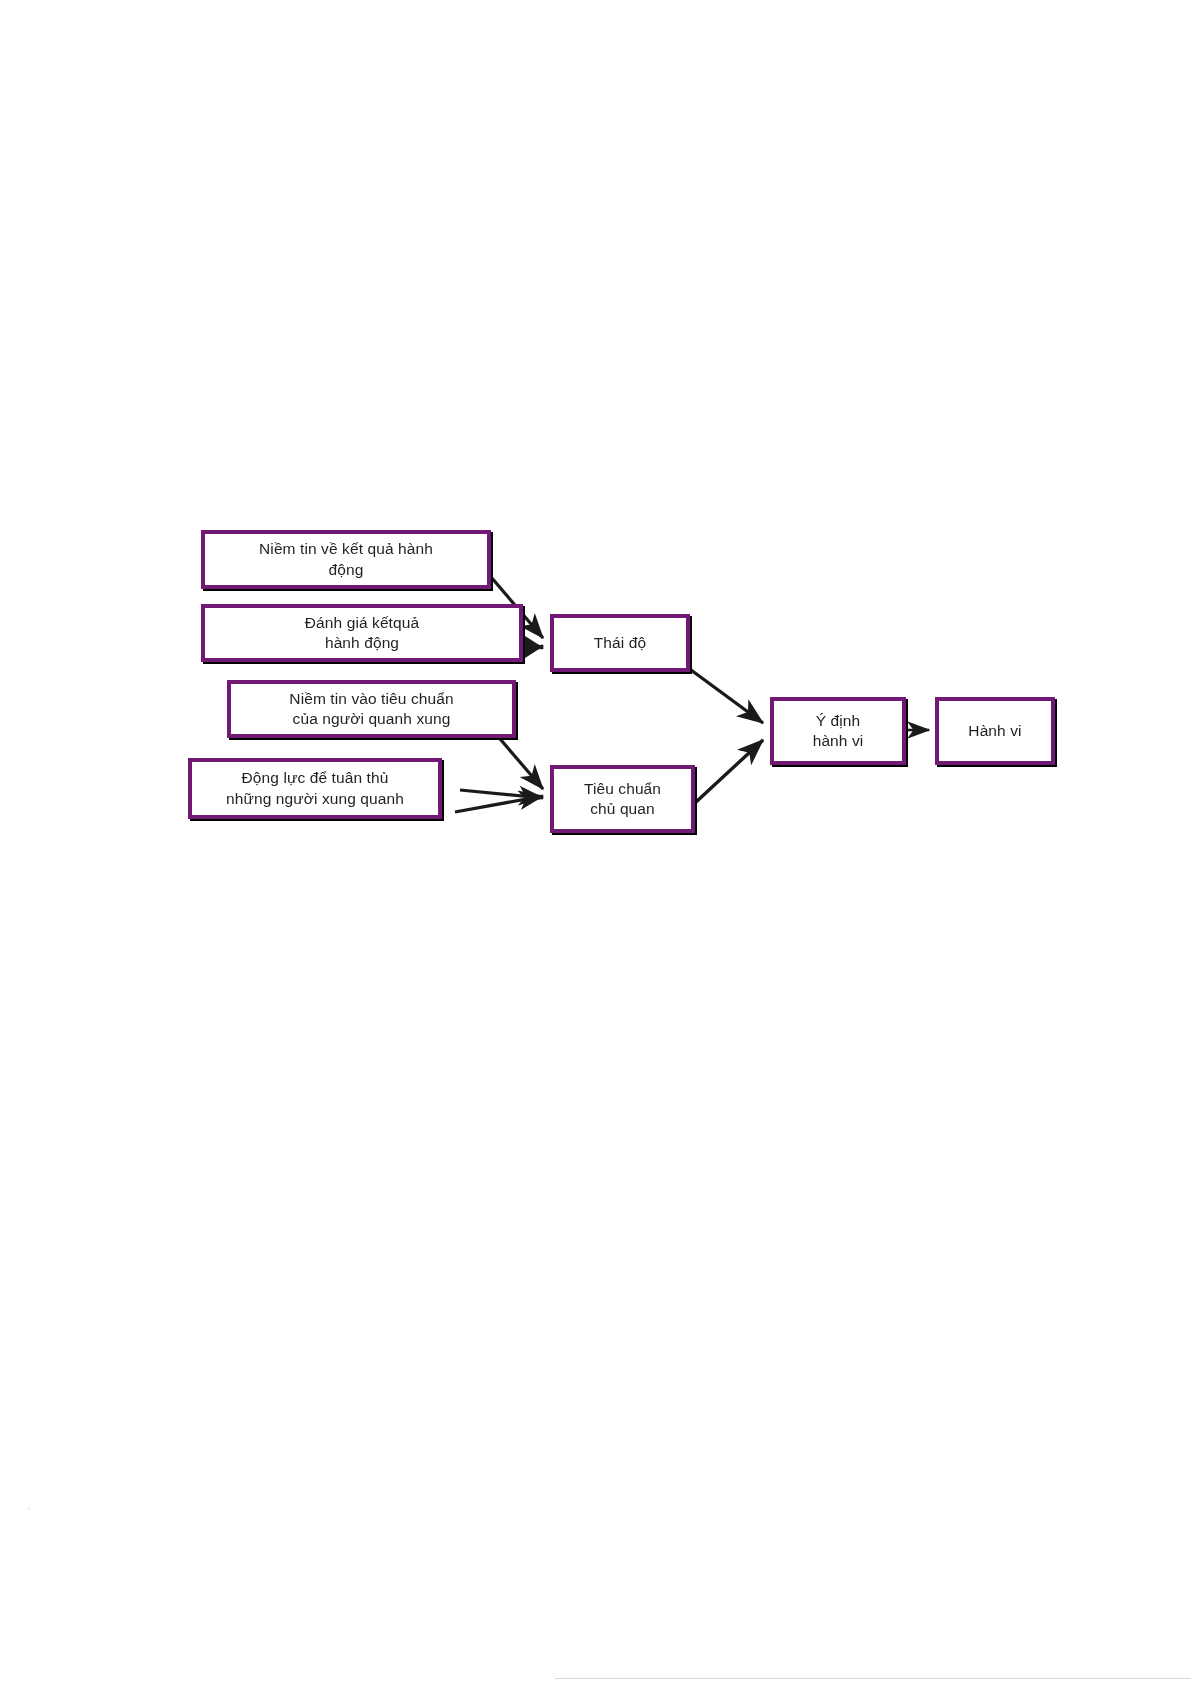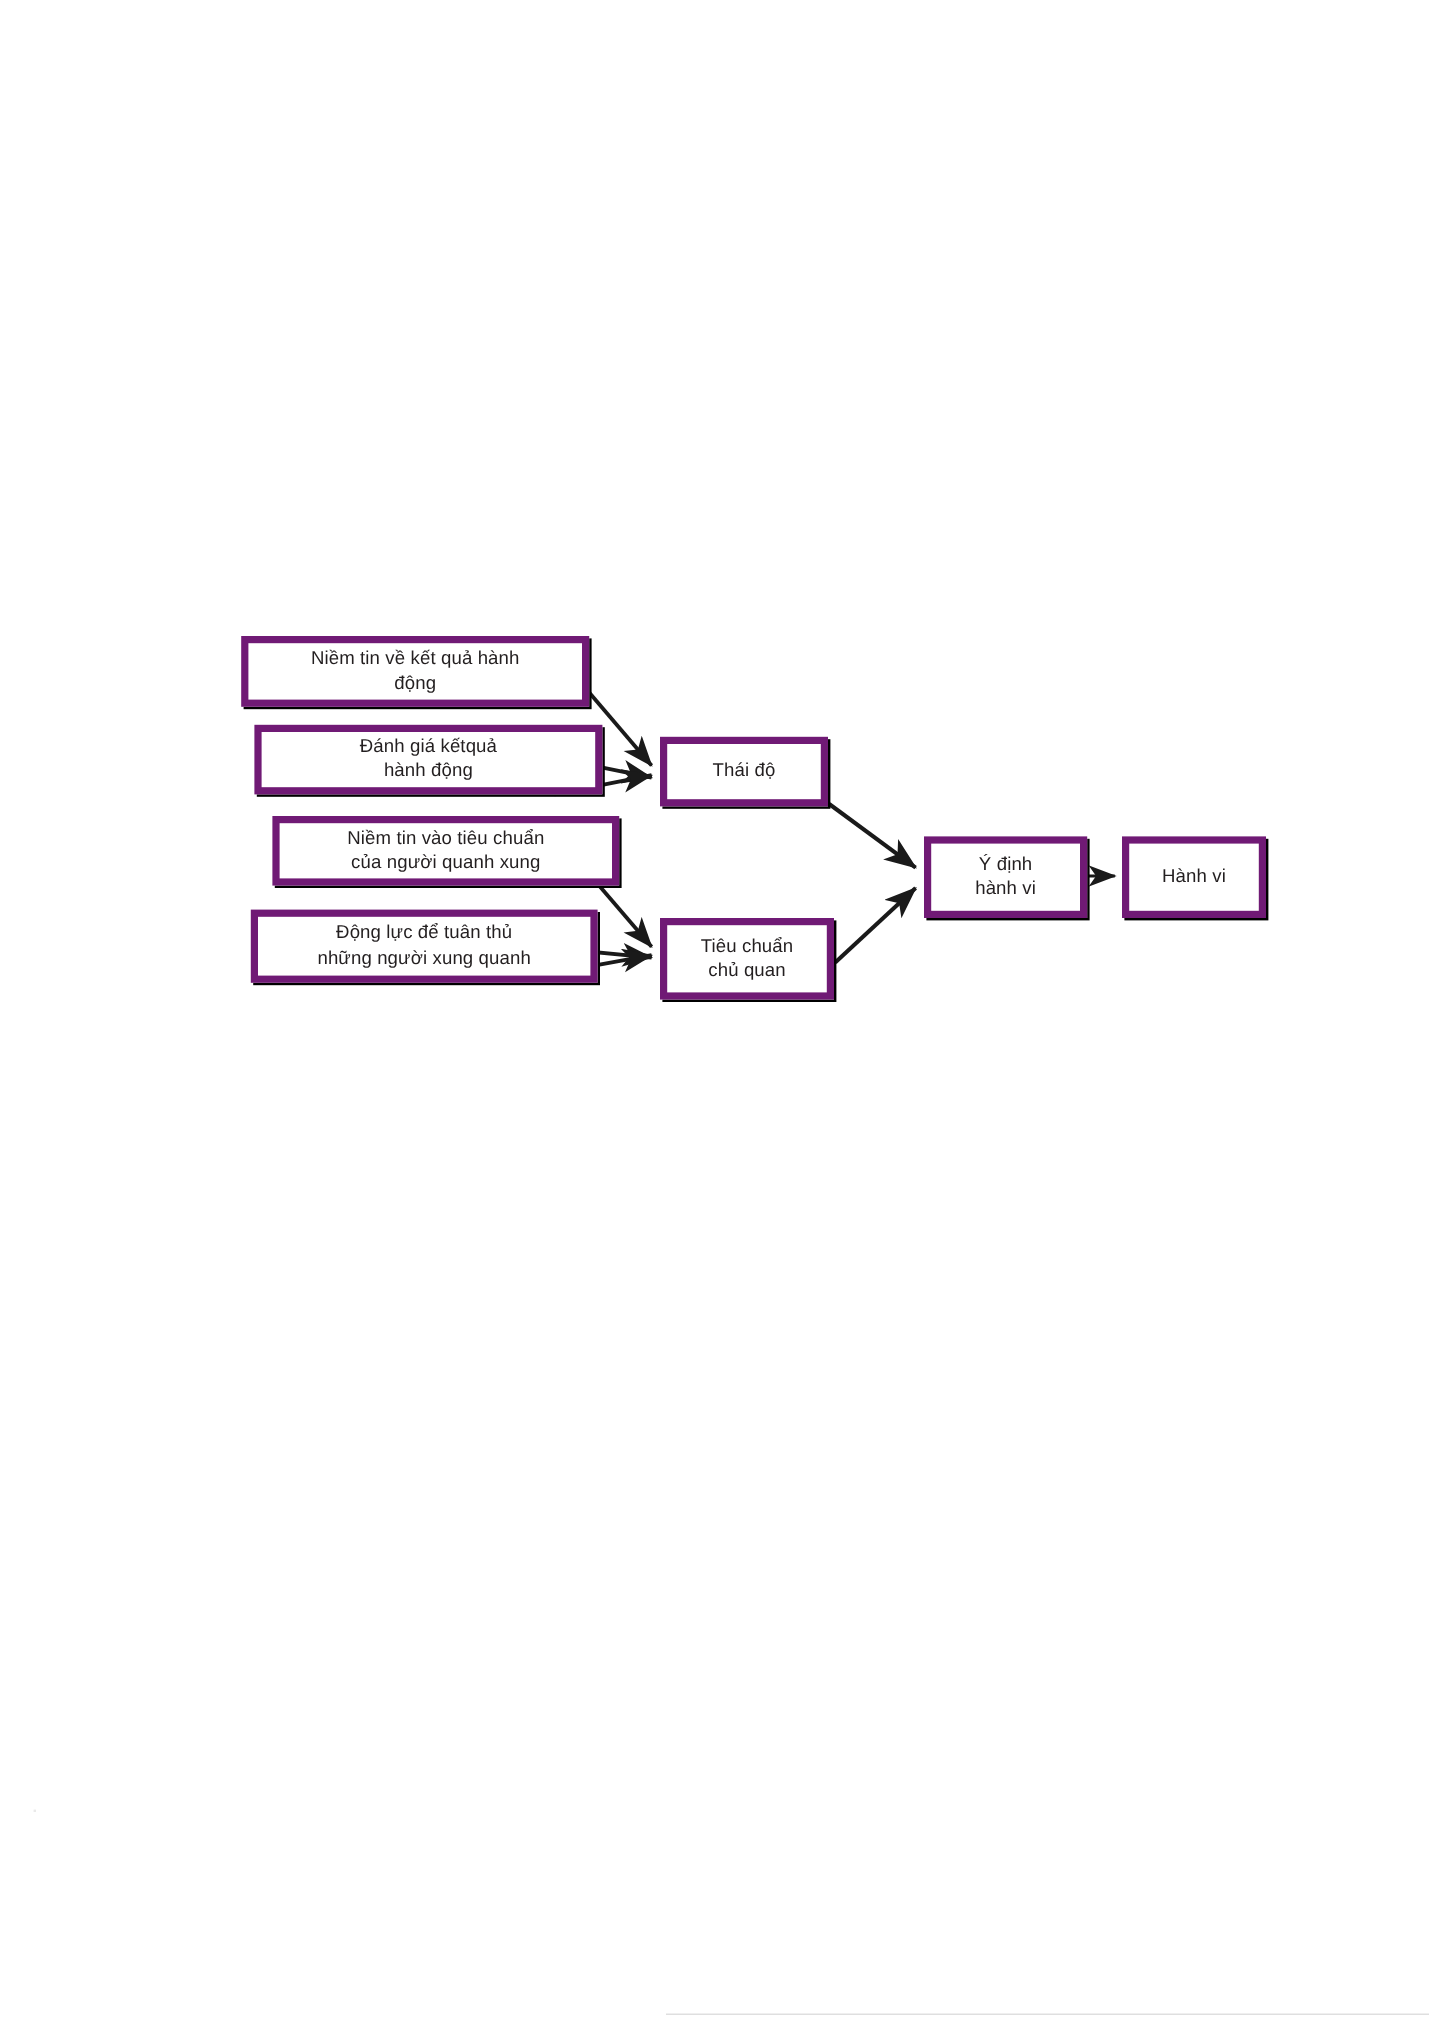--- a/index.html
+++ b/index.html
@@ -21,42 +21,42 @@
     position: absolute;
     left: 0;
     top: 0;
     width: 1191px;
     height: 1685px;
   }
   .node {
     position: absolute;
     box-sizing: border-box;
     background: #ffffff;
-    border: 6px solid #701a75;
+    border: 4px solid #701a75;
     box-shadow: 2px 2px 0 0 #000000;
     display: flex;
     align-items: center;
     justify-content: center;
     text-align: center;
     color: #231f20;
     font-size: 15.5px;
     line-height: 1.32;
     letter-spacing: 0.1px;
     padding: 2px 6px;
     white-space: pre-line;
   }
   .node-label {
     display: block;
     white-space: pre-line;
   }
   
   #node-belief-outcome { left: 201px; top: 530px; width: 290px; height: 59px; }
-  #node-evaluate-outcome { left: 212px; top: 604px; width: 290px; height: 58px; }
+  #node-evaluate-outcome { left: 201px; top: 604px; width: 322px; height: 58px; }
   #node-normative-belief { left: 199px; top: 680px; width: 289px; height: 58px; margin-left: 28px; }
-  #node-motivation-comply { left: 209px; top: 758px; width: 289px; height: 61px; }
+  #node-motivation-comply { left: 188px; top: 758px; width: 254px; height: 61px; }
   
   #node-attitude { left: 550px; top: 614px; width: 140px; height: 58px; }
   #node-subjective-norm { left: 550px; top: 765px; width: 145px; height: 68px; }
   
   #node-intention { left: 770px; top: 697px; width: 136px; height: 68px; }
   #node-behavior { left: 935px; top: 697px; width: 120px; height: 68px; }
 
   svg.arrows {
     position: absolute;
     left: 0;

